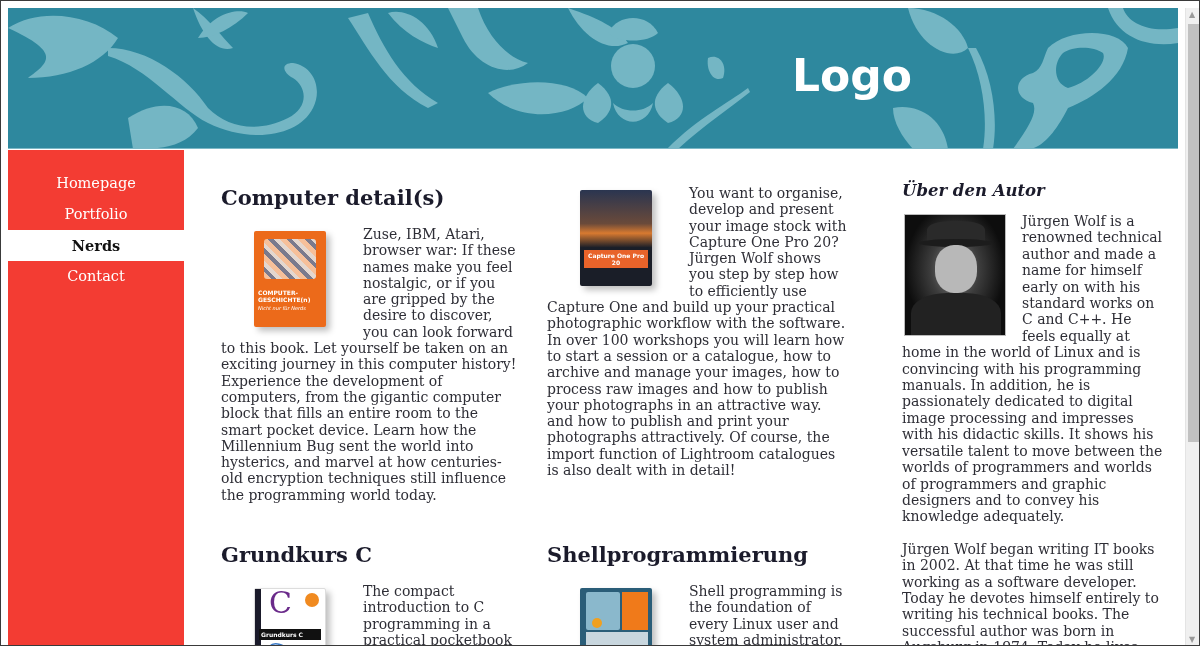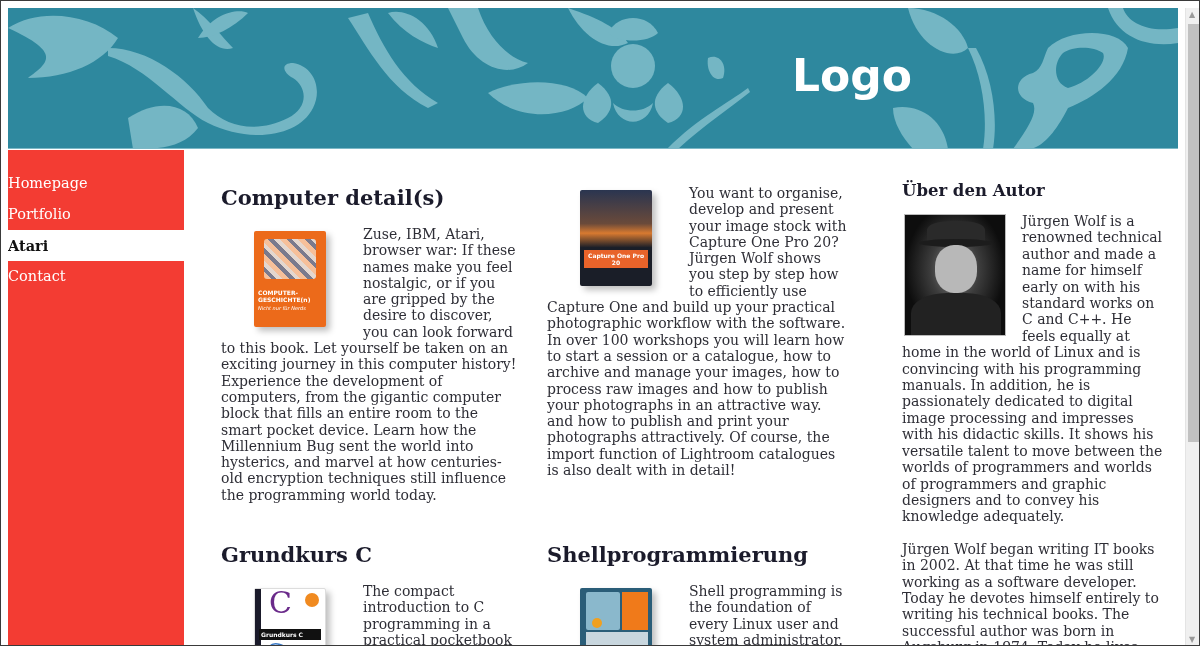--- a/index.html
+++ b/index.html
@@ -28,21 +28,21 @@
     font-weight: bold; font-size: 44px; color: #ffffff; letter-spacing: 0px;
   }
 
   
   .sidebar {
     position: absolute; left: 0; top: 142px; width: 176px; height: 497px;
     background: #f33c33;
   }
   .nav { list-style: none; padding-top: 18px; }
   .nav-item {
-    display: block; height: 31px; line-height: 31px; 
+    display: block; height: 31px; line-height: 31px; text-align: center;
     color: #ffffff; font-size: 14.5px; cursor: pointer;
   }
   .nav-item.active { background: #ffffff; color: #111; font-weight: bold; }
 
   
   .main { position: absolute; left: 176px; top: 142px; width: 680px; height: 497px; }
   .post { position: absolute; width: 300px; }
   .post h2 {
     font-size: 21px; font-weight: bold; color: #1b1b2b; margin-bottom: 16px;
     font-family: "DejaVu Serif", "Liberation Serif", serif;
@@ -56,21 +56,21 @@
     width: 72px; height: 96px; border-radius: 2px; position: relative;
     box-shadow: 4px 4px 6px rgba(0,0,0,0.25);
   }
   .book-title {
     position: absolute; left: 4px; right: 4px; font-family: "DejaVu Sans", sans-serif;
     font-weight: bold; color: #fff; font-size: 6px; line-height: 7px;
   }
 
   
   .aside { position: absolute; left: 894px; top: 142px; width: 270px; height: 497px; }
-  .aside h3 { font-size: 16.5px; font-weight: bold; color: #1b1b2b; margin-top: 31px; margin-bottom: 13px; }
+  .aside h3 { font-size: 16.5px; font-weight: bold; color: #1b1b2b; margin-top: 31px; margin-bottom: 13px; font-style: italic; }
   .aside .bio { font-size: 14px; line-height: 16.4px; color: #2e2e36; width: 262px; }
   .portrait {
     float: left; width: 102px; height: 122px; margin: 1px 16px 4px 2px;
     background: radial-gradient(ellipse at 50% 45%, #8a8a8a 0%, #3c3c3c 35%, #0d0d0d 70%);
     border: 1px solid #bbb; position: relative; overflow: hidden;
   }
   .bio p + p { margin-top: 16px; }
 
   
   .scrollbar {
@@ -113,21 +113,21 @@
           <path d="M1100 0 L1115 0 C1120 15 1140 25 1170 20 L1170 35 C1140 40 1110 30 1100 0 Z"></path>
         </g>
       </svg>
       <div class="logo">Logo</div>
     </div>
 
     <nav class="sidebar">
       <ul class="nav">
         <li class="nav-item">Homepage</li>
         <li class="nav-item">Portfolio</li>
-        <li class="nav-item active">Atari</li>
+        <li class="nav-item active">Nerds</li>
         <li class="nav-item">Contact</li>
       </ul>
     </nav>
 
     <main class="main">
 
       <article class="post" style="left:37px; top:35px;">
         <h2>Computer detail(s)</h2>
         <div class="body">
           <div class="cover">

